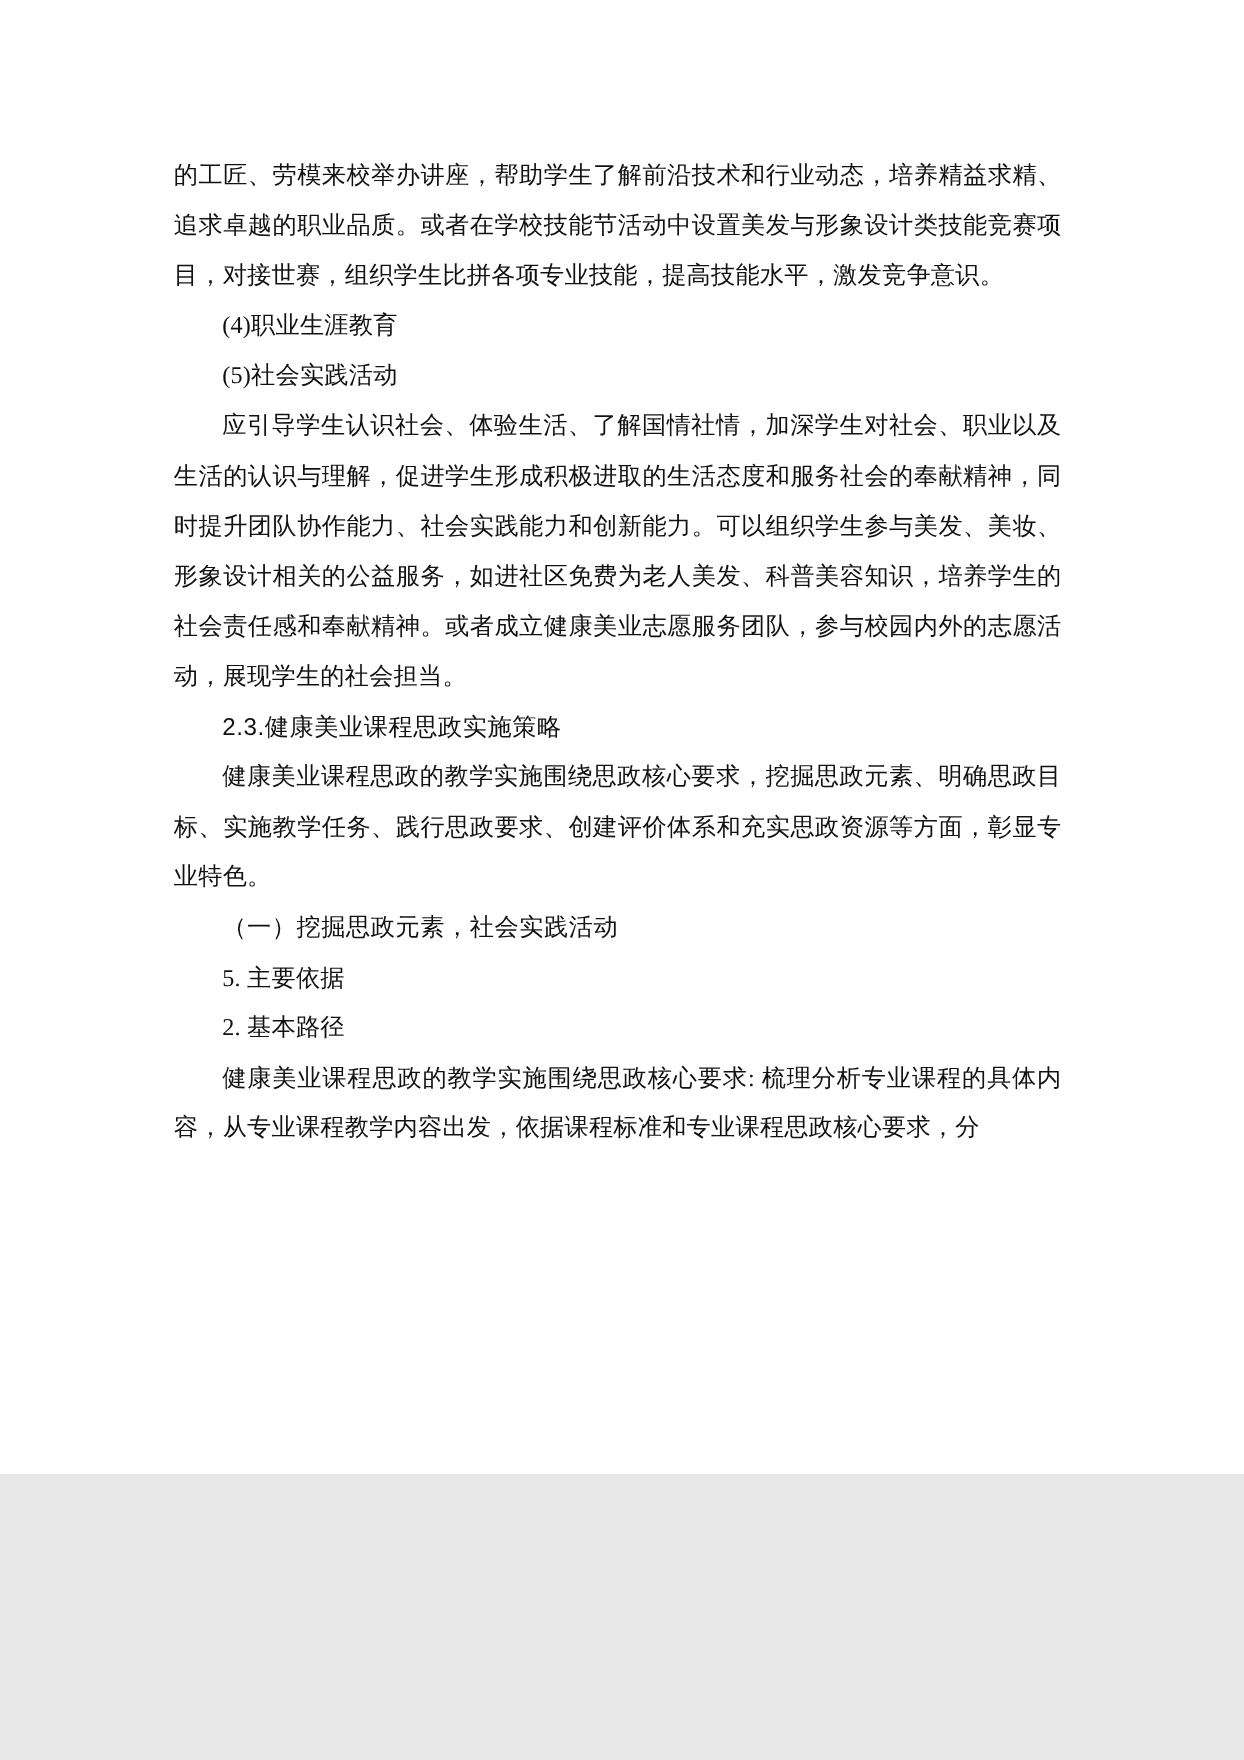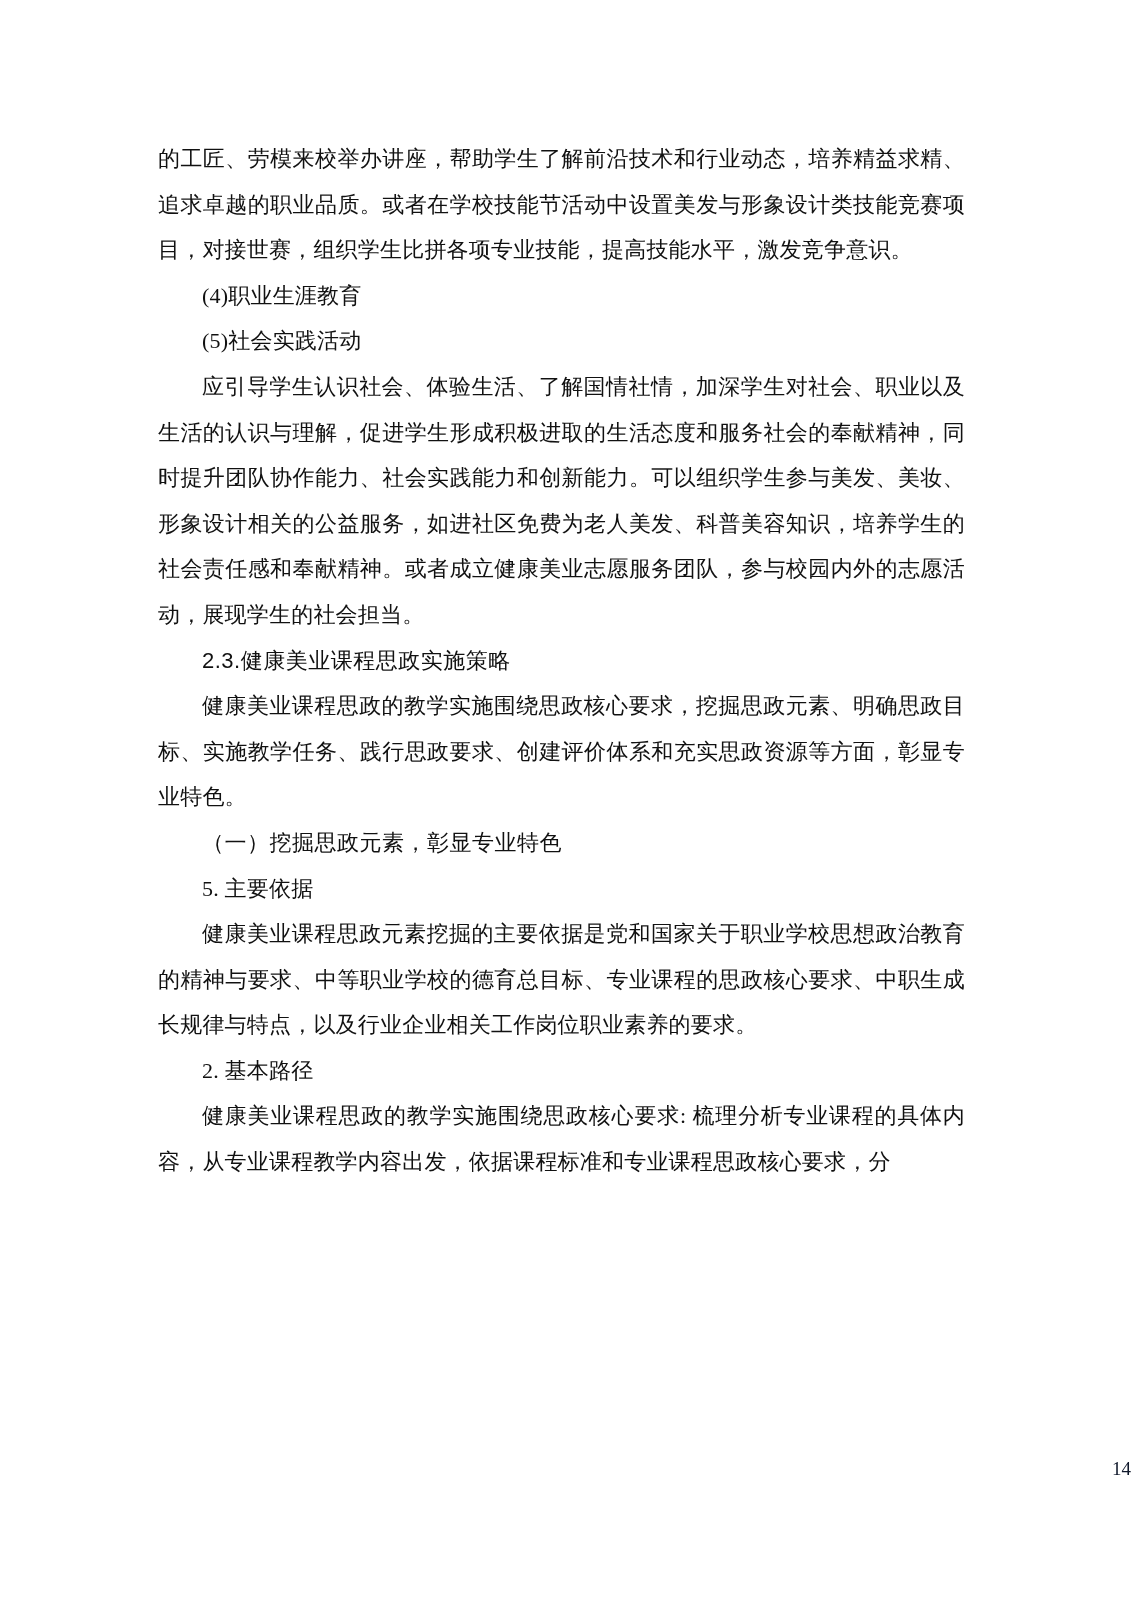--- a/index.html
+++ b/index.html
@@ -8,21 +8,21 @@
   }
   body {
     width: 1131px;
     height: 1600px;
     background: #e8e8e8;
     font-family: "Liberation Serif", "DejaVu Serif", serif;
   }
   .page {
     position: relative;
     width: 1131px;
-    height: 1600px;
+    height: 1340px;
     background: #ffffff;
     overflow: hidden;
     color: #111111;
   }
   .content {
     position: absolute;
     left: 158px;
     top: 136px;
     width: 807px;
     font-size: 22px;
@@ -64,20 +64,19 @@
 <body>
 
 <div class="page">
   <div class="content">
     <p class="para-noindent">的工匠、劳模来校举办讲座，帮助学生了解前沿技术和行业动态，培养精益求精、追求卓越的职业品质。或者在学校技能节活动中设置美发与形象设计类技能竞赛项目，对接世赛，组织学生比拼各项专业技能，提高技能水平，激发竞争意识。</p>
     <p class="subheading">(4)职业生涯教育</p>
     <p class="subheading">(5)社会实践活动</p>
     <p class="para-indent">应引导学生认识社会、体验生活、了解国情社情，加深学生对社会、职业以及生活的认识与理解，促进学生形成积极进取的生活态度和服务社会的奉献精神，同时提升团队协作能力、社会实践能力和创新能力。可以组织学生参与美发、美妆、形象设计相关的公益服务，如进社区免费为老人美发、科普美容知识，培养学生的社会责任感和奉献精神。或者成立健康美业志愿服务团队，参与校园内外的志愿活动，展现学生的社会担当。</p>
     <p class="heading-bold">2.3.健康美业课程思政实施策略</p>
     <p class="para-indent">健康美业课程思政的教学实施围绕思政核心要求，挖掘思政元素、明确思政目标、实施教学任务、践行思政要求、创建评价体系和充实思政资源等方面，彰显专业特色。</p>
-    <p class="heading-bold">（一）挖掘思政元素，彰显专业特色</p>
+    <p class="heading-bold">（一）挖掘思政元素，社会实践活动</p>
     <p class="subheading">5. 主要依据</p>
-    <p class="para-indent">健康美业课程思政元素挖掘的主要依据是党和国家关于职业学校思想政治教育的精神与要求、中等职业学校的德育总目标、专业课程的思政核心要求、中职生成长规律与特点，以及行业企业相关工作岗位职业素养的要求。</p>
     <p class="subheading">2. 基本路径</p>
     <p class="para-indent">健康美业课程思政的教学实施围绕思政核心要求: 梳理分析专业课程的具体内容，从专业课程教学内容出发，依据课程标准和专业课程思政核心要求，分</p>
   </div>
   <div class="page-number">14</div>
 </div>
 
 </body></html>

